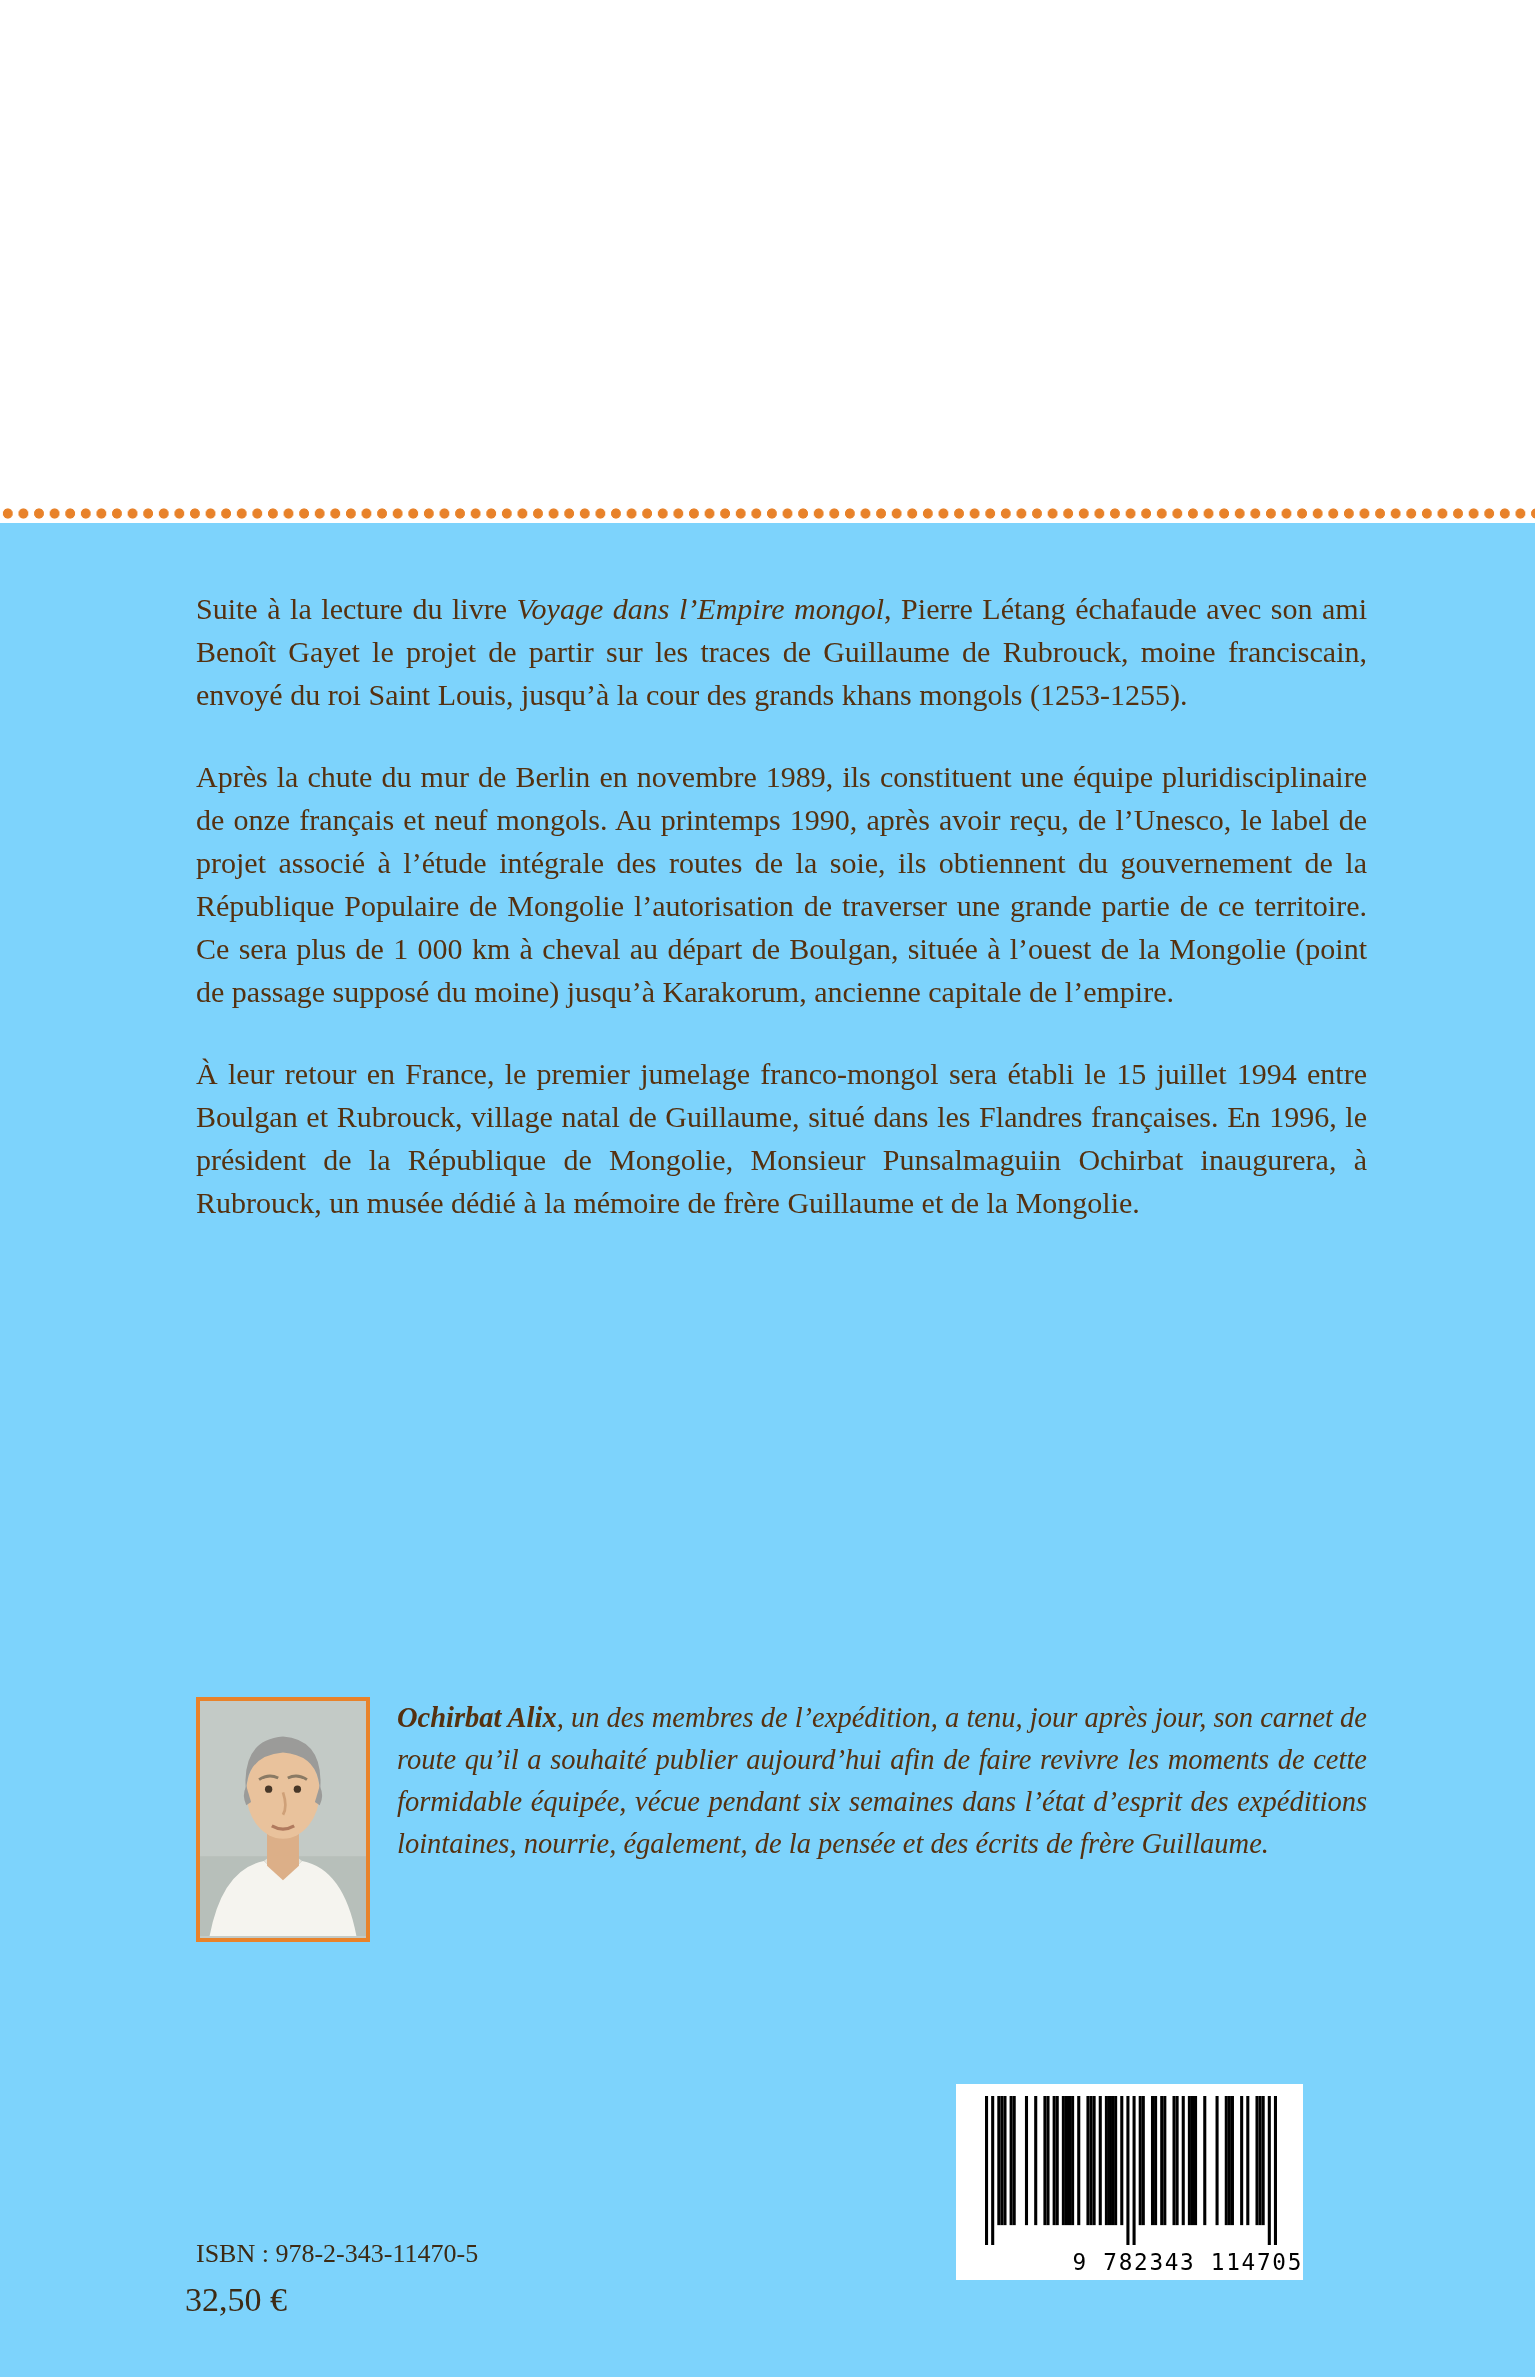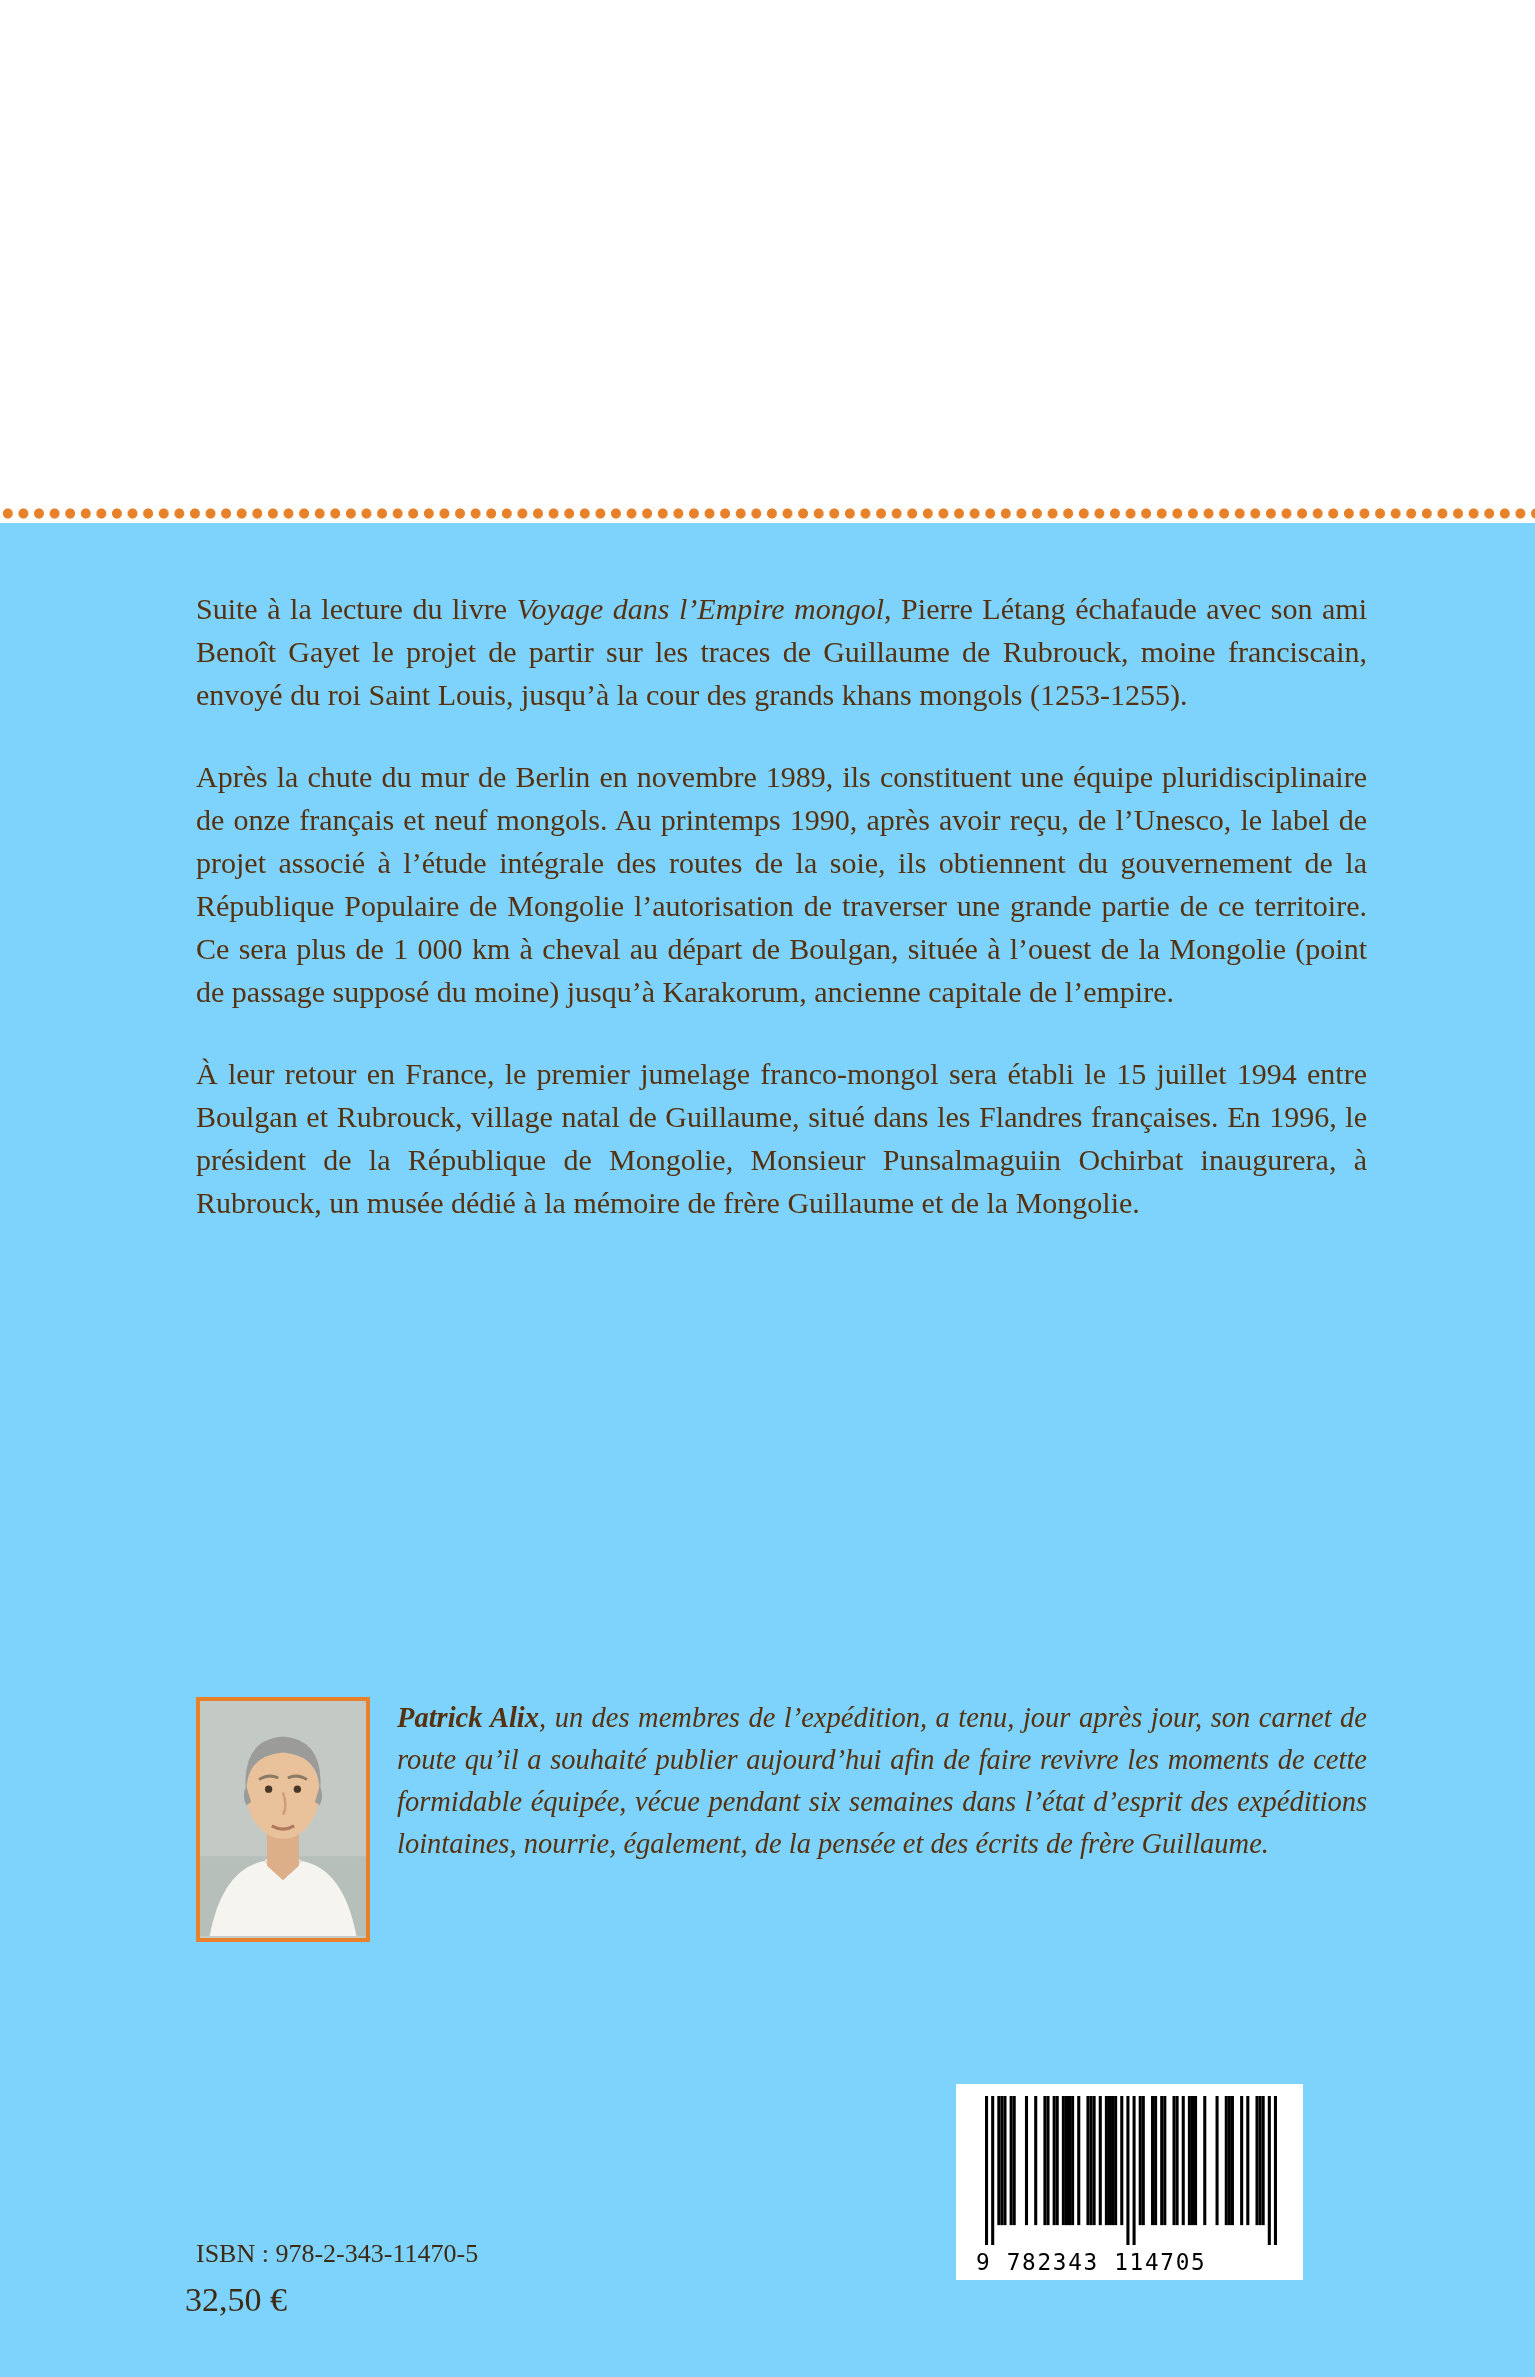--- a/index.html
+++ b/index.html
@@ -100,21 +100,21 @@
   }
   .bars {
     position: absolute;
     top: 11.7px; left: 28.5px;
     width: 292px; height: 149px;
     fill: #000000;
   }
   .barcode-digits {
     position: absolute;
     bottom: 5px; left: 0; width: 100%;
-    text-align: left;
+    text-align: right;
     font-family: "DejaVu Sans Mono", monospace;
     font-size: 22.7px;
     color: #000000;
     letter-spacing: 1.7px;
     padding-left: 20px;
   }
 </style>
 </head>
 <body>
 
@@ -145,21 +145,21 @@
           <path d="M29 52 q-3 6 0 12 l3 -2 z" fill="#9b9b99"></path>
           <path d="M75 52 q3 6 0 12 l-3 -2 z" fill="#9b9b99"></path>
           <circle cx="43" cy="54" r="2.3" fill="#473728"></circle>
           <circle cx="61" cy="54" r="2.3" fill="#473728"></circle>
           <path d="M37 48 q6 -4 12 -1" stroke="#8a7a64" stroke-width="1.8" fill="none"></path>
           <path d="M55 47 q6 -3 12 1" stroke="#8a7a64" stroke-width="1.8" fill="none"></path>
           <path d="M52 56 q3 9 0 14" stroke="#cfa078" stroke-width="1.7" fill="none"></path>
           <path d="M45 77 q7 4 14 0" stroke="#b07a5e" stroke-width="2" fill="none"></path>
         </svg>
       </div>
-      <p class="bio"><b class="author-name">Patrick Alix</b><span>, un des membres de l’expédition, a tenu, jour après jour, son carnet de route qu’il a souhaité publier aujourd’hui afin de faire revivre les moments de cette formidable équipée, vécue pendant six semaines dans l’état d’esprit des expéditions lointaines, nourrie, également, de la pensée et des écrits de frère Guillaume.</span></p>
+      <p class="bio"><b class="author-name">Ochirbat Alix</b><span>, un des membres de l’expédition, a tenu, jour après jour, son carnet de route qu’il a souhaité publier aujourd’hui afin de faire revivre les moments de cette formidable équipée, vécue pendant six semaines dans l’état d’esprit des expéditions lointaines, nourrie, également, de la pensée et des écrits de frère Guillaume.</span></p>
     </div>
 
     <div class="isbn">ISBN : 978-2-343-11470-5</div>
     <div class="price">32,50 €</div>
 
     <div class="barcode-box">
       <svg class="bars" viewBox="0 0 95 60" preserveAspectRatio="none" aria-hidden="true">
           <rect x="0" y="0" width="1" height="60"></rect>
           <rect x="2" y="0" width="1" height="60"></rect>
           <rect x="4" y="0" width="1" height="52"></rect>

